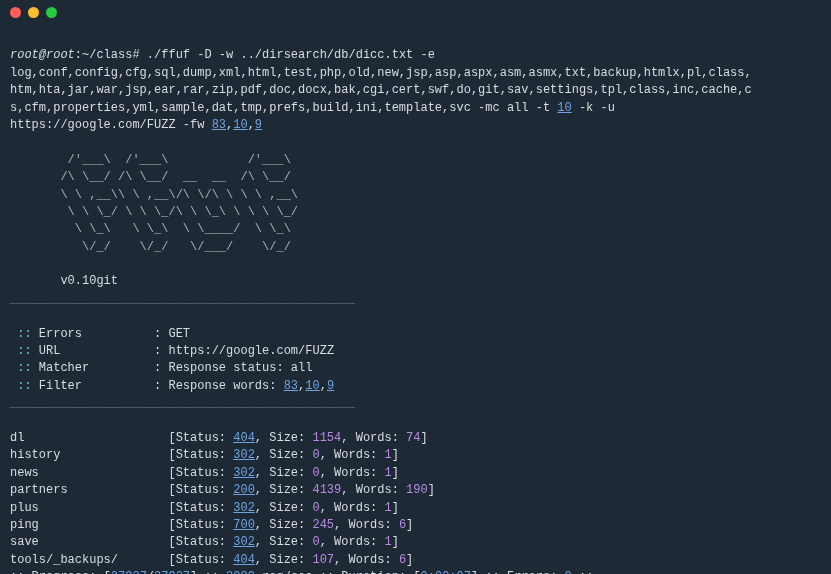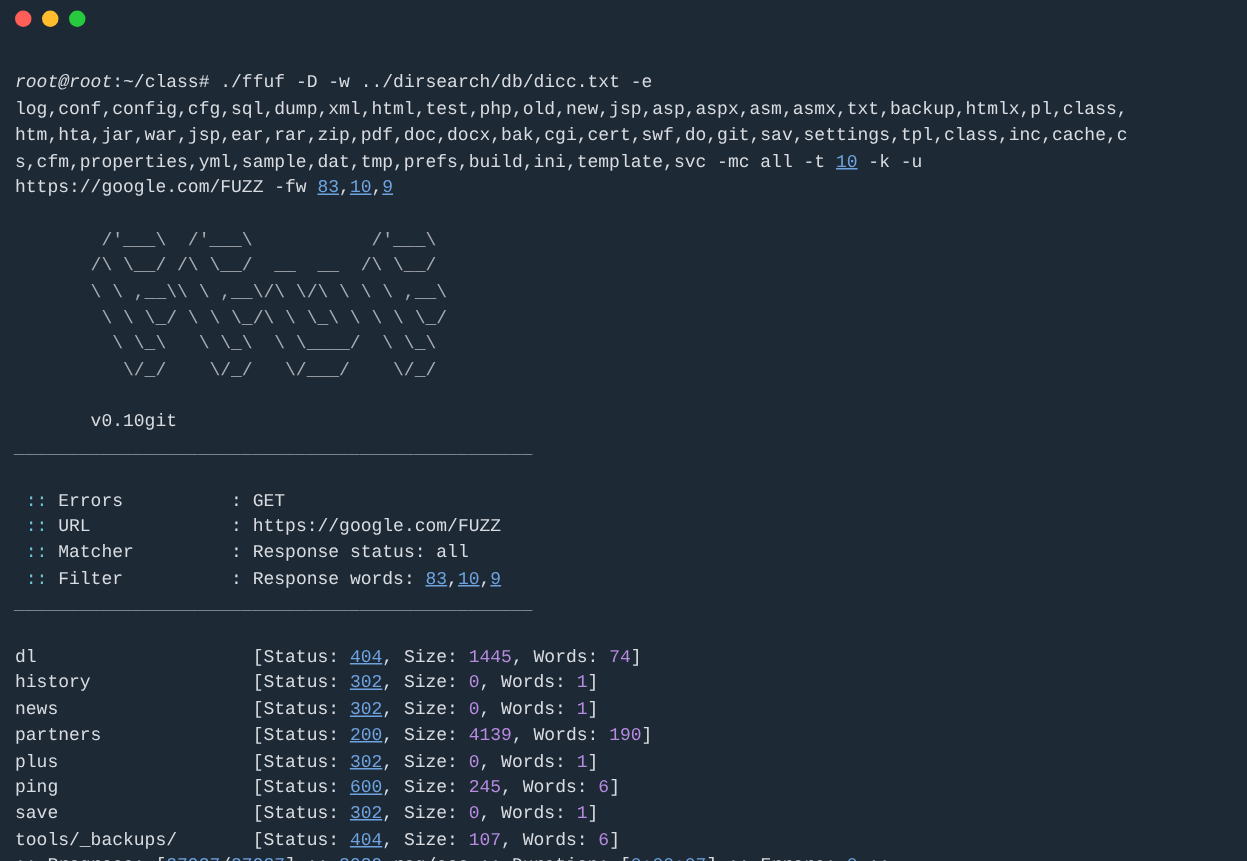--- a/index.html
+++ b/index.html
@@ -64,22 +64,22 @@
 
 <span>       v0.10git</span>
 <span class="divider">________________________________________________</span>
 
  <span class="colon">::</span> <span class="label">Errors</span>          : <span>GET</span>
  <span class="colon">::</span> <span class="label">URL</span>             : <span>https://google.com/FUZZ</span>
  <span class="colon">::</span> <span class="label">Matcher</span>         : <span>Response status: all</span>
  <span class="colon">::</span> <span class="label">Filter</span>          : <span><span>Response words: </span><span class="num-blue">83</span>,<span class="num-blue">10</span>,<span class="num-blue">9</span></span>
 <span class="divider">________________________________________________</span>
 
-<div class="results"><span>dl                    [Status: <span class="num-blue">404</span>, Size: <span class="num-purple">1445</span>, Words: <span class="num-purple">74</span>]</span>
+<div class="results"><span>dl                    [Status: <span class="num-blue">404</span>, Size: <span class="num-purple">1154</span>, Words: <span class="num-purple">74</span>]</span>
 <span>history               [Status: <span class="num-blue">302</span>, Size: <span class="num-purple">0</span>, Words: <span class="num-purple">1</span>]</span>
 <span>news                  [Status: <span class="num-blue">302</span>, Size: <span class="num-purple">0</span>, Words: <span class="num-purple">1</span>]</span>
 <span>partners              [Status: <span class="num-blue">200</span>, Size: <span class="num-purple">4139</span>, Words: <span class="num-purple">190</span>]</span>
 <span>plus                  [Status: <span class="num-blue">302</span>, Size: <span class="num-purple">0</span>, Words: <span class="num-purple">1</span>]</span>
-<span>ping                  [Status: <span class="num-blue">600</span>, Size: <span class="num-purple">245</span>, Words: <span class="num-purple">6</span>]</span>
+<span>ping                  [Status: <span class="num-blue">700</span>, Size: <span class="num-purple">245</span>, Words: <span class="num-purple">6</span>]</span>
 <span>save                  [Status: <span class="num-blue">302</span>, Size: <span class="num-purple">0</span>, Words: <span class="num-purple">1</span>]</span>
 <span>tools/_backups/       [Status: <span class="num-blue">404</span>, Size: <span class="num-purple">107</span>, Words: <span class="num-purple">6</span>]</span>
 </div><span><span>:: Progress: [</span><span class="num-blue">27927</span><span>/</span><span class="num-blue">27927</span><span>] :: </span><span class="num-blue">3989</span><span> req/sec :: Duration: [</span><span class="num-blue">0:00:07</span><span>] :: Errors: </span><span class="num-blue">0</span><span> ::</span></span>
 </div>
 
 </body></html>

